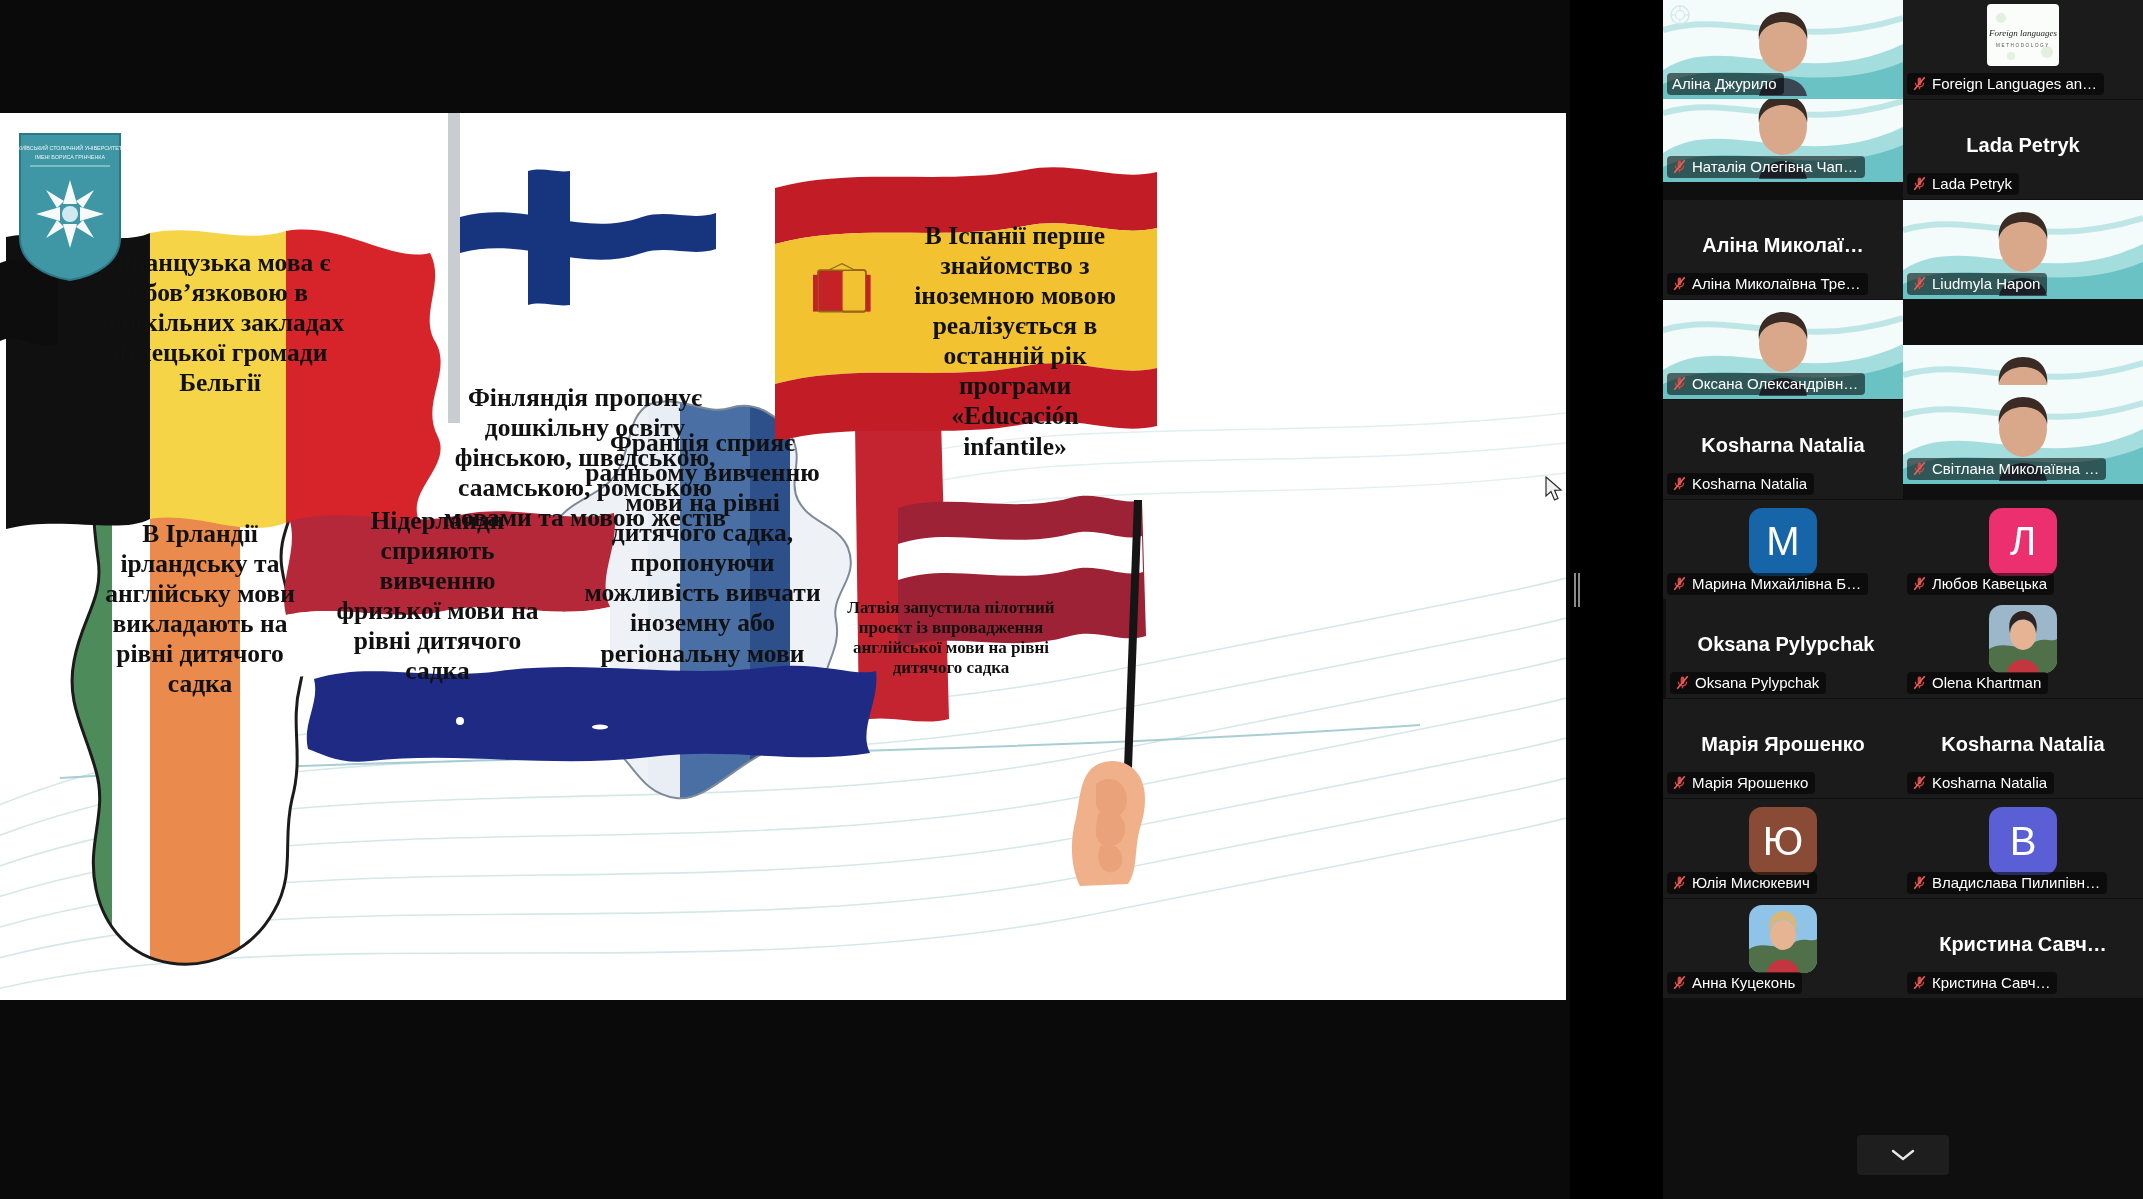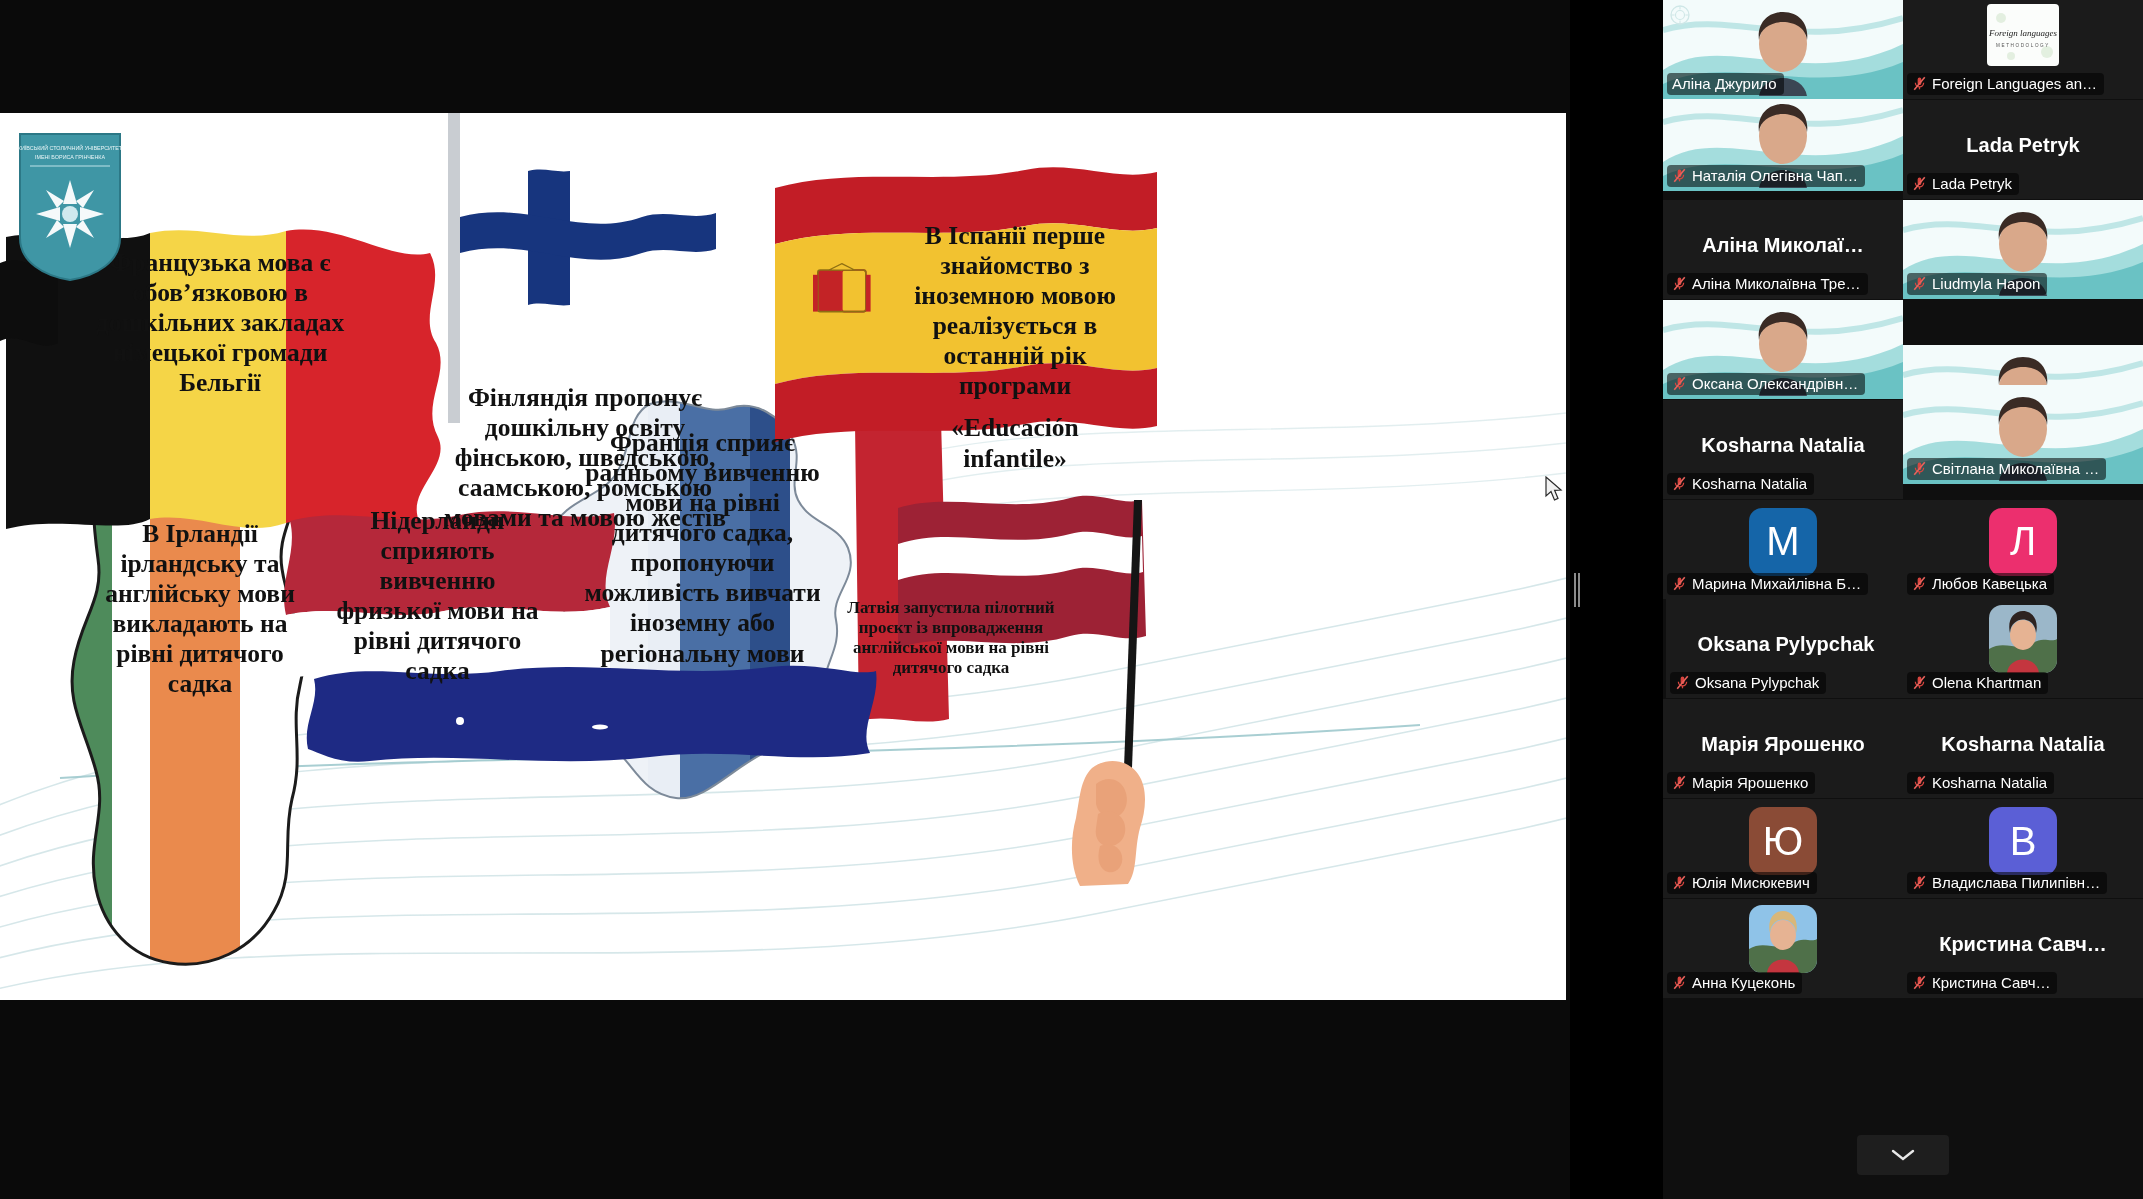--- a/index.html
+++ b/index.html
@@ -40,21 +40,21 @@
   
   #flag-latvia { position:absolute; left:870px; top:355px; width:300px; height:420px; z-index:5; }
 
   
   .txt { position:absolute; z-index:25; font-weight:bold; text-align:center;
          line-height:1.18; color:#111;font-family:Liberation Serif, serif; }
 
   #txt-belgium { left:75px;  top:135px; width:290px; font-size:25.5px; }
   #txt-finland { left:440px; top:270px; width:290px; font-size:25.5px; }
   #txt-spain   { left:900px; top:108px; width:230px; font-size:25.5px; }
-  #txt-spain .es-prog { display:block;margin-top:12px; }
+  #txt-spain .es-prog { display:block; }
   #txt-ireland { left:105px; top:406px; width:190px; font-size:25.5px; }
   #txt-neth    { left:330px; top:393px; width:215px; font-size:25.5px; }
   #txt-france  { left:570px; top:315px; width:265px; font-size:25.5px; }
   #txt-latvia  { left:826px; top:485px; width:250px; font-size:17px; }
 
   
   #drag-handle { position:absolute; left:1572px; top:573px; width:10px; height:34px; z-index:60; }
   #drag-handle i { position:absolute; top:0; width:2px; height:34px; background:#8a8a8a; display:block;}
   #drag-handle i.a { left:2px; } #drag-handle i.b { left:6px; }
 
@@ -337,21 +337,21 @@
           <div class="nameplate">
               <svg class="mic-off" viewBox="0 0 16 16">
   <path d="M8 1.6 a2 2 0 0 1 2 2 v4 a2 2 0 0 1 -4 0 v-4 a2 2 0 0 1 2 -2z" fill="#d8453f"></path>
   <path d="M3.6 7.2 a4.4 4.4 0 0 0 8.8 0" fill="none" stroke="#d8453f" stroke-width="1.4"></path>
   <path d="M8 11.6 v2.6" stroke="#d8453f" stroke-width="1.4"></path>
   <path d="M2.4 14.6 L 13.6 1.4" stroke="#e9625c" stroke-width="1.7"></path>
 </svg>
               <span class="nm">Foreign Languages an…</span>
             </div>
         </div>
-        <div class="tile" style="left: 0px; top: 92px; padding-left: 29px;">
+        <div class="tile" style="left: 0px; top: 83px; padding-left: 29px;">
           <svg class="bg" viewBox="0 0 240 100" preserveAspectRatio="none">
     <rect width="240" height="100" fill="#f3fbfb"></rect>
     <path d="M0 70 C 60 30, 140 92, 240 44 L240 100 L0 100Z" fill="#63c4c4" opacity="0.55"></path>
     <path d="M0 84 C 70 52, 150 100, 240 62 L240 100 L0 100Z" fill="#2fa7ab" opacity="0.5"></path>
     <path d="M0 30 C 70 10, 130 52, 240 18" fill="none" stroke="#bfe6e6" stroke-width="6"></path>
     <ellipse cx="120" cy="44" rx="24" ry="28" fill="#d9a88a"></ellipse>
     <path d="M96 40 C 98 16, 142 16, 144 40 C 146 26, 138 12, 120 12 C 102 12, 94 26, 96 40Z" fill="#3a2b25"></path>
     <path d="M96 96 C 100 72, 140 72, 144 96 Z" fill="#3b4654"></path>
   </svg>
           <div class="nameplate">

